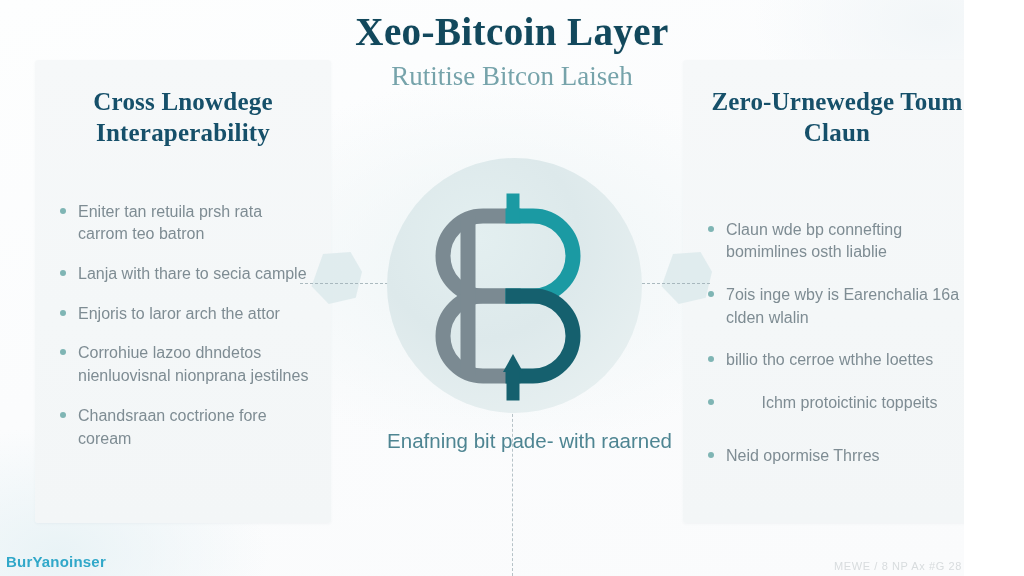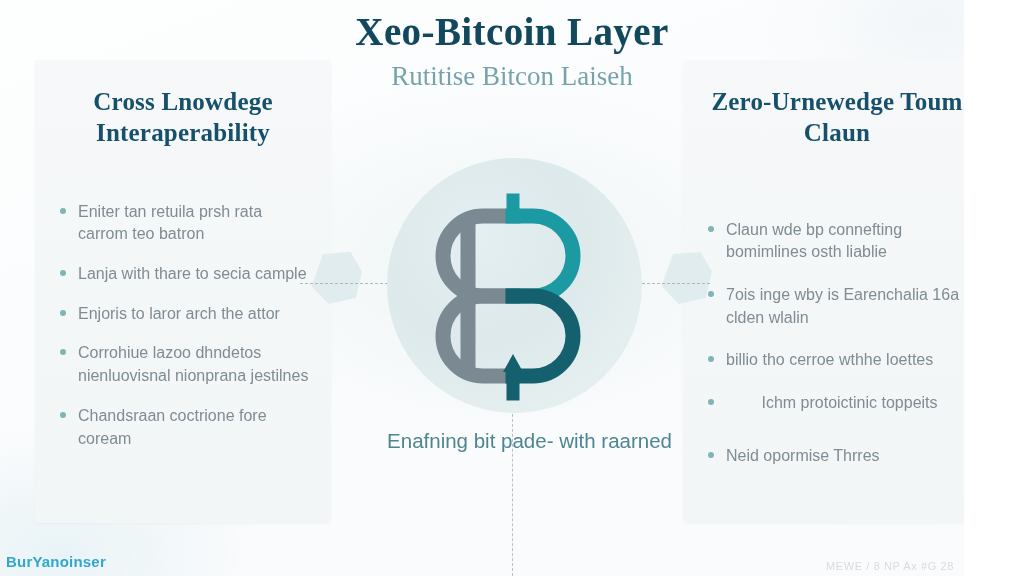--- a/index.html
+++ b/index.html
@@ -199,21 +199,21 @@
     bottom: 6px;
     font-size: 15px;
     font-weight: 700;
     letter-spacing: 0.2px;
     color: #31a8c9;
     font-family: "Liberation Sans", sans-serif;
     text-align: right;
   }
   .footer-meta {
     position: absolute;
-    right: 10px;
+    right: 2px;
     bottom: 4px;
     font-size: 11px;
     color: #d8dcde;
     letter-spacing: 0.6px;
     font-family: "Liberation Sans", sans-serif;
   }
 </style>
 </head>
 <body>
 

